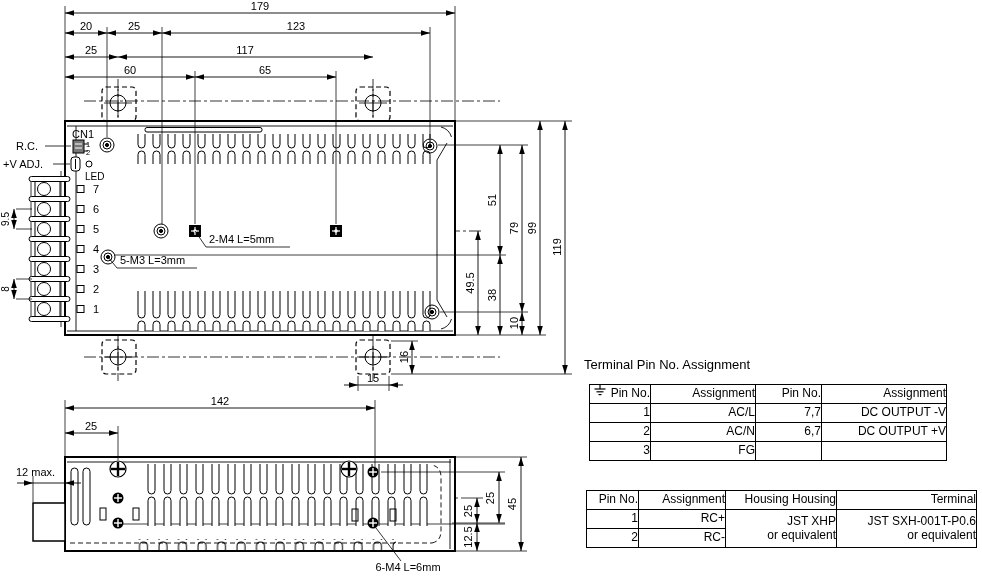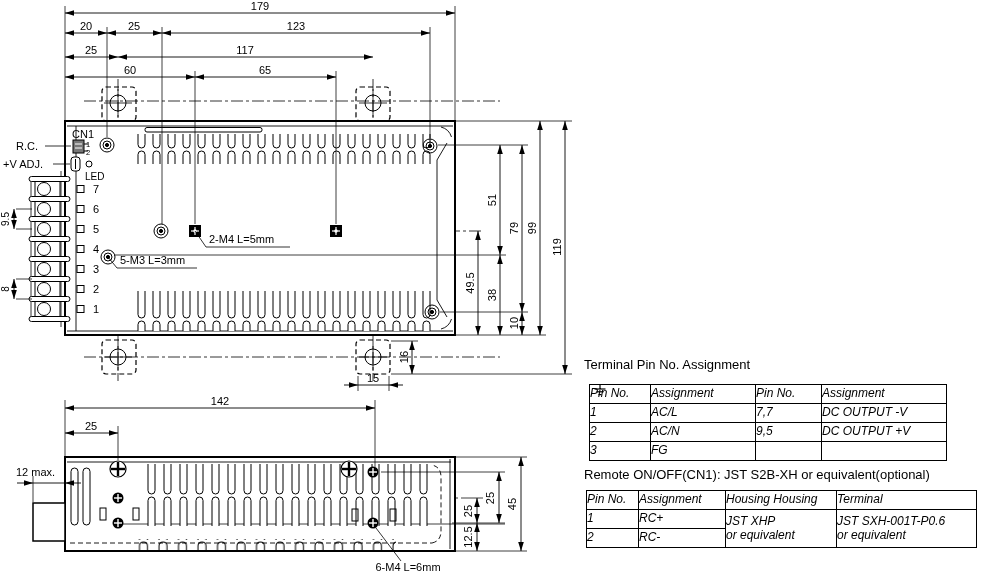--- a/index.html
+++ b/index.html
@@ -6,22 +6,22 @@
   #stage{position:relative;width:982px;height:578px;background:#fff;overflow:hidden;
          font-family:"Liberation Sans",sans-serif;color:#000;}
   svg{position:absolute;left:0;top:0;}
   svg text{font-family:"Liberation Sans",sans-serif;fill:#000;}
   .t11{font-size:11px;}
   .t10{font-size:10px;}
   .t7{font-size:7.5px;}
   .tables{position:absolute;left:0;top:0;width:982px;height:578px;}
   .tbl-title{position:absolute;font-size:13px;white-space:nowrap;}
   table{border-collapse:collapse;position:absolute;table-layout:fixed;background:#fff;}
-  th,td{border:1px solid #000;font-size:12px;font-weight:normal;text-align:left;
-        padding:0;vertical-align:middle;line-height:1.15;font-style:italic;}
+  th,td{border:1px solid #000;font-size:12px;font-weight:normal;text-align:right;
+        padding:0;vertical-align:middle;line-height:1.15;}
   table{border:1.5px solid #000;}
   .ground-icon{display:inline-block;vertical-align:-1px;margin-left:3px;}
 </style>
 </head>
 <body>
 
 <div id="stage">
 
 <svg width="982" height="578" viewBox="0 0 982 578">
   <defs>
@@ -393,40 +393,39 @@
     </tr>
     <tr style="height:19px;">
       <td>1</td>
       <td>AC/L</td>
       <td>7,7</td>
       <td>DC OUTPUT -V</td>
     </tr>
     <tr style="height:19px;">
       <td>2</td>
       <td>AC/N</td>
-      <td>9,5</td>
+      <td>6,7</td>
       <td>DC OUTPUT +V</td>
     </tr>
     <tr style="height:19px;">
       <td>3</td>
       <td><span>FG</span><svg class="ground-icon" width="14" height="11" viewBox="0 0 14 11">
                 <g stroke="#000" stroke-width="1.2" fill="none">
                   <line x1="7" y1="0" x2="7" y2="4"></line>
                   <line x1="1.5" y1="4" x2="12.5" y2="4"></line>
                   <line x1="3.5" y1="6.8" x2="10.5" y2="6.8"></line>
                   <line x1="5.5" y1="9.6" x2="8.5" y2="9.6"></line>
                 </g>
               </svg></td>
       <td></td>
       <td></td>
     </tr>
   </tbody>
       </table>
 
-  <div class="tbl-title" style="left:584px;top:467px;">Remote ON/OFF(CN1): JST S2B-XH or equivalent(optional)</div>
 
   <table style="left:586px;top:490px;width:390px;">
     <colgroup>
           <col style="width:52px">
           <col style="width:87px">
           <col style="width:111px">
           <col style="width:140px">
         </colgroup>
     <tbody>
           <tr style="height:19px;">

